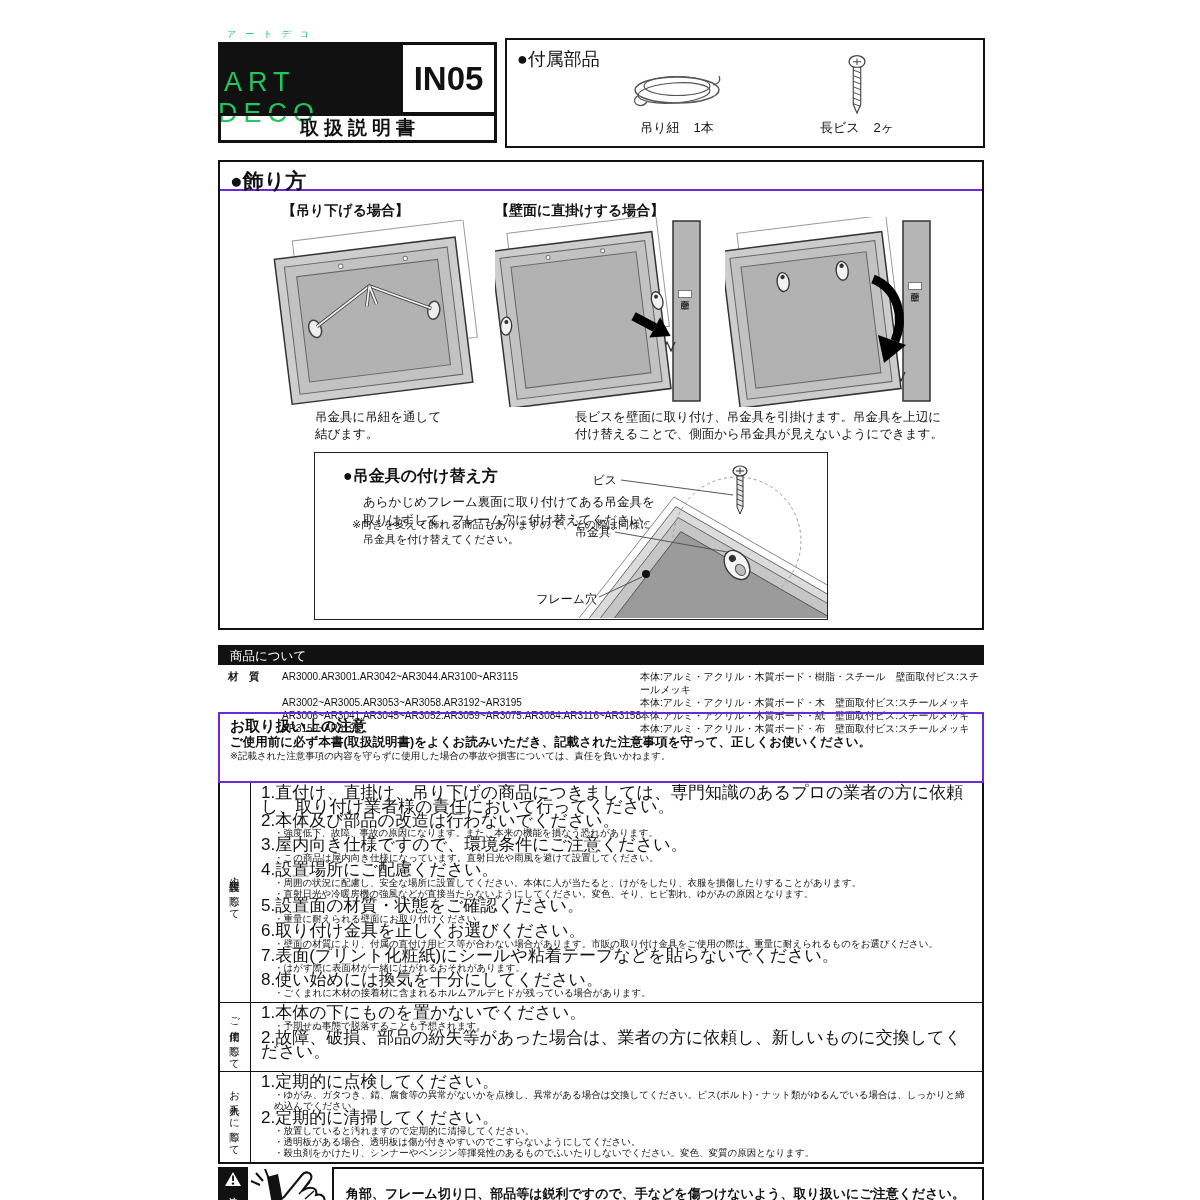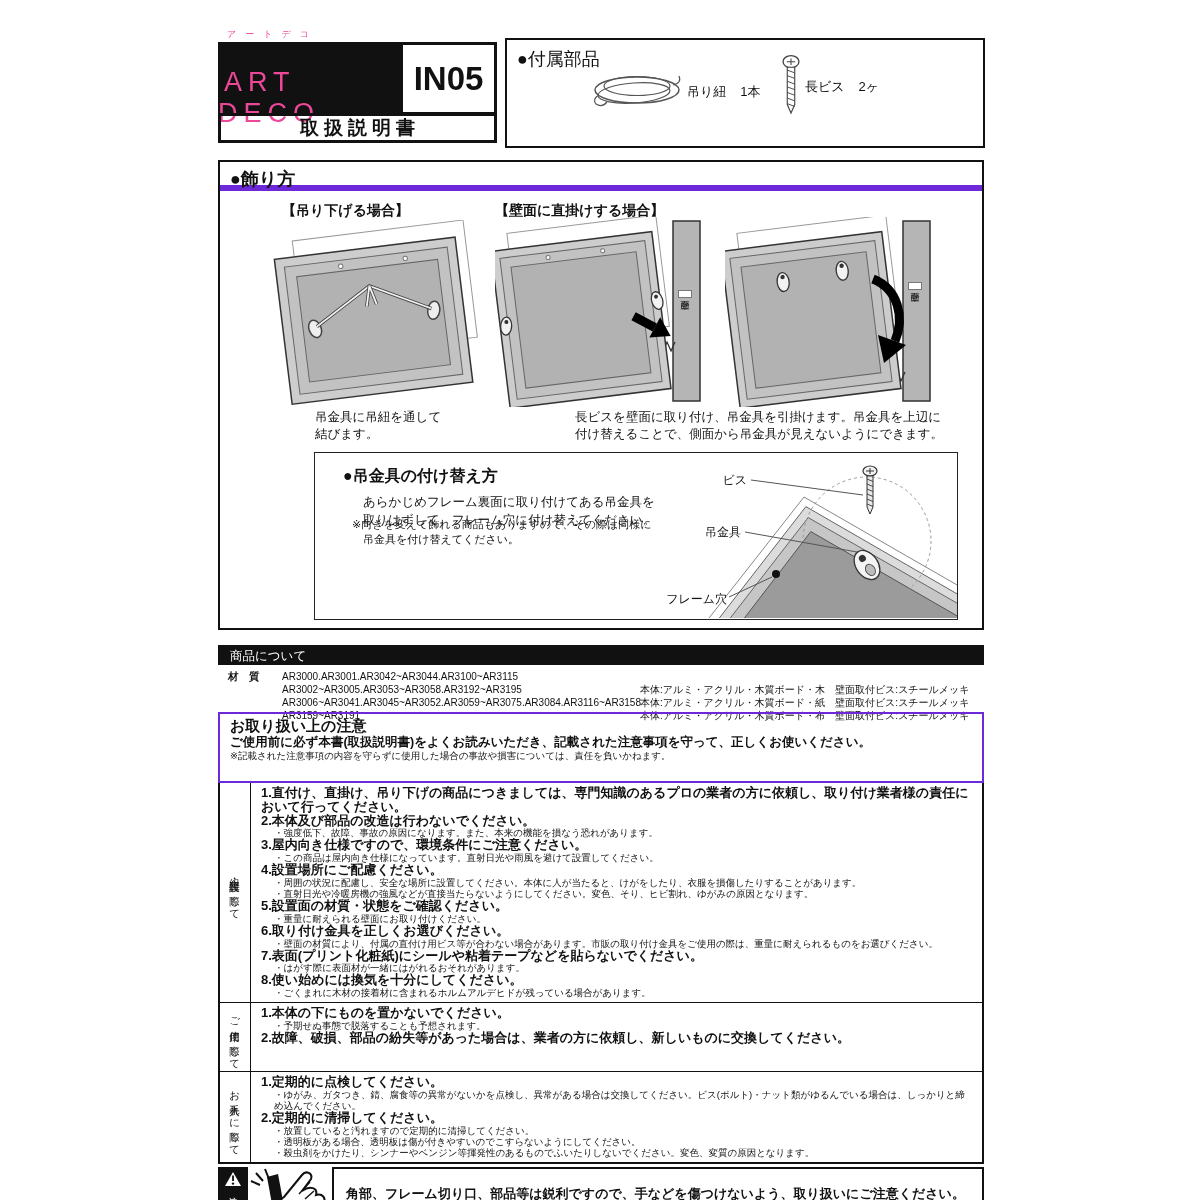--- a/index.html
+++ b/index.html
@@ -1,55 +1,55 @@
 <!DOCTYPE html>
 <html><head>
 <meta charset="utf-8">
 <style>
   html,body{margin:0;padding:0;background:#fff;}
   .page{position:relative;width:1200px;height:1200px;background:#fff;overflow:hidden;
         font-family:"Liberation Sans","DejaVu Sans",sans-serif;color:#111;}
   .abs{position:absolute;}
 
   
-  .brand-box{left:218px;top:42px;width:182px;height:73px;background:#111;color:#ec4899;
+  .brand-box{left:218px;top:42px;width:182px;height:73px;background:#111;color:#22c55e;
              display:flex;flex-direction:column;align-items:flex-start;justify-content:center;}
   .brand-ruby{font-size:9px;letter-spacing:9px;text-indent:9px;margin-bottom:2px;}
   .brand-name{font-size:27px;letter-spacing:6px;text-indent:6px;font-weight:400;margin-top:24px;}
   .model-box{left:400px;top:42px;width:97px;height:73px;border:3px solid #111;box-sizing:border-box;
              display:flex;align-items:center;justify-content:center;font-size:33px;font-weight:800;}
   .doc-title-box{left:218px;top:113px;width:279px;height:30px;border:3px solid #111;box-sizing:border-box;
              display:flex;align-items:center;justify-content:center;font-size:19px;font-weight:700;letter-spacing:5px;text-indent:5px;}
   .parts-box{left:505px;top:38px;width:480px;height:110px;border:2.5px solid #111;box-sizing:border-box;}
   .parts-title{position:absolute;left:10px;top:7px;font-size:18px;}
-  .part{position:absolute;display:flex;align-items:center;}
+  .part{position:absolute;display:flex;flex-direction:column;align-items:center;}
   .part-rope{left:80px;top:24px;width:180px;}
   .part-screw{left:270px;top:14px;width:160px;}
   .part-caption{font-size:13px;margin-top:3px;}
   .part-caption .qty{margin-left:14px;}
 
   
   .display-box{left:218px;top:160px;width:766px;height:470px;border:2px solid #111;box-sizing:border-box;}
-  .display-header{height:29px;border-bottom:6px solid #6d28d9;box-sizing:border-box;
-                  font-size:18px;font-weight:700;padding:5px 0 0 10px;}
+  .display-header{height:29px;border-bottom:2px solid #6d28d9;box-sizing:border-box;
+                  font-size:21px;font-weight:700;padding:5px 0 0 10px;}
   .case-label{position:absolute;font-size:14px;font-weight:700;}
   .case-hang{left:62px;top:40px;}
   .case-direct{left:275px;top:40px;}
   .diag{position:absolute;}
   .d1{left:52px;top:58px;}
   .d2{left:275px;top:55px;}
   .d3{left:505px;top:55px;}
   .wall-label{position:absolute;background:#fff;border:1px solid #777;font-size:9px;line-height:10px;
               padding:2px 1px;writing-mode:vertical-rl;text-orientation:upright;letter-spacing:1px;}
   .wl2{left:458px;top:128px;}
   .wl3{left:688px;top:120px;}
   .diag-caption{position:absolute;font-size:12.5px;line-height:17px;}
   .cap1{left:95px;top:247px;}
   .cap2{left:355px;top:247px;}
-  .refit-box{position:absolute;left:94px;top:290px;width:644px;height:168px;border:1.5px solid #222;box-sizing:border-box;}
+  .refit-box{position:absolute;left:94px;top:290px;width:514px;height:168px;border:1.5px solid #222;box-sizing:border-box;}
   .refit-title{position:absolute;left:28px;top:13px;font-size:16px;font-weight:700;}
   .refit-body{position:absolute;left:48px;top:40px;font-size:12.5px;line-height:18px;}
   .refit-note{position:absolute;left:37px;top:64px;font-size:11px;line-height:15px;}
   .refit-note .indent{padding-left:11px;}
   .corner-svg{position:absolute;right:0;top:0;}
 
   
   .product-bar{left:218px;top:645px;width:766px;height:20px;background:#111;color:#fff;
                font-size:12.5px;box-sizing:border-box;padding:3px 0 0 12px;}
   .materials{left:218px;top:670px;width:766px;display:flex;}
@@ -66,21 +66,21 @@
   .cautions-intro{font-size:12.5px;font-weight:700;line-height:15px;}
   .cautions-disclaimer{font-size:9.5px;line-height:11px;}
   .c-table{border:2px solid #111;border-top:none;box-sizing:border-box;}
   .c-row{display:flex;border-bottom:1.5px solid #111;}
   .c-row:last-child{border-bottom:none;}
   .c-row.r2{min-height:68px;}
   .c-row.r3{min-height:90px;}
   .c-label{width:30px;border-right:1.5px solid #111;display:flex;align-items:center;justify-content:center;flex:none;}
   .c-label span{writing-mode:vertical-rl;text-orientation:upright;font-size:10.5px;letter-spacing:1px;}
   .c-body{flex:1;padding:3px 10px 4px;}
-  .c-head{font-size:13px;font-weight:700;line-height:13.8px;}
+  .c-head{font-size:17px;font-weight:400;line-height:13.8px;}
   .c-sub{font-size:9.5px;line-height:11px;padding-left:13px;}
   .c-warning{display:flex;margin-top:3px;height:54px;}
   .w-badge{width:30px;background:#111;color:#fff;display:flex;flex-direction:column;align-items:center;
            padding-top:4px;box-sizing:border-box;flex:none;}
   .w-badge-label{writing-mode:vertical-rl;text-orientation:upright;font-size:10px;letter-spacing:1px;margin-top:2px;}
   .w-hand{width:84px;position:relative;flex:none;}
   .w-hand svg{position:absolute;left:0;top:-4px;}
   .w-text-box{flex:1;border:2.5px solid #111;box-sizing:border-box;display:flex;align-items:center;
               padding:0 12px;font-size:13px;font-weight:700;}
 </style>
@@ -244,20 +244,21 @@
       </svg>
     </div>
   </div>
 
   <div class="abs product-bar">商品について</div>
   <div class="abs materials">
     <div class="mat-label">材　質</div>
     <div class="mat-rows">
       <div class="mat-row">
         <span class="mat-models">AR3000.AR3001.AR3042~AR3044.AR3100~AR3115</span>
+        <span class="mat-comp">本体:アルミ・アクリル・木質ボード・樹脂・スチール　壁面取付ビス:スチールメッキ</span>
       </div>
       <div class="mat-row">
         <span class="mat-models">AR3002~AR3005.AR3053~AR3058.AR3192~AR3195</span>
         <span class="mat-comp">本体:アルミ・アクリル・木質ボード・木　壁面取付ビス:スチールメッキ</span>
       </div>
       <div class="mat-row">
         <span class="mat-models">AR3006~AR3041.AR3045~AR3052.AR3059~AR3075.AR3084.AR3116~AR3158</span>
         <span class="mat-comp">本体:アルミ・アクリル・木質ボード・紙　壁面取付ビス:スチールメッキ</span>
       </div>
       <div class="mat-row">

